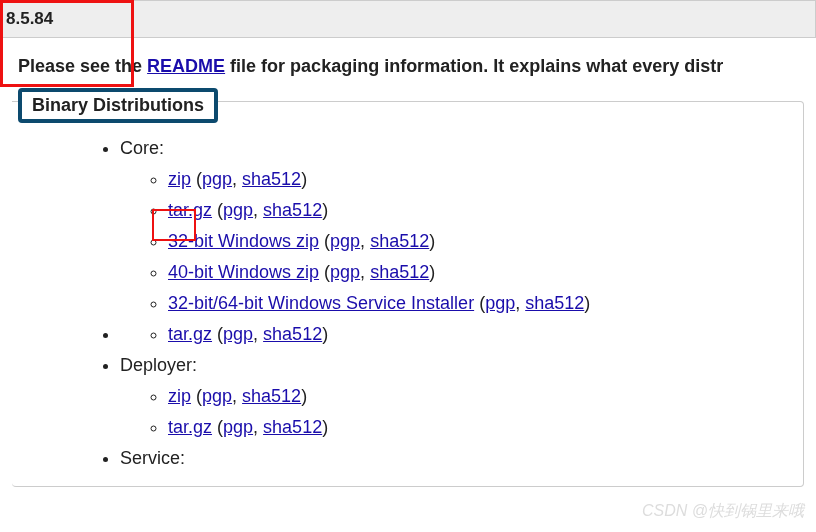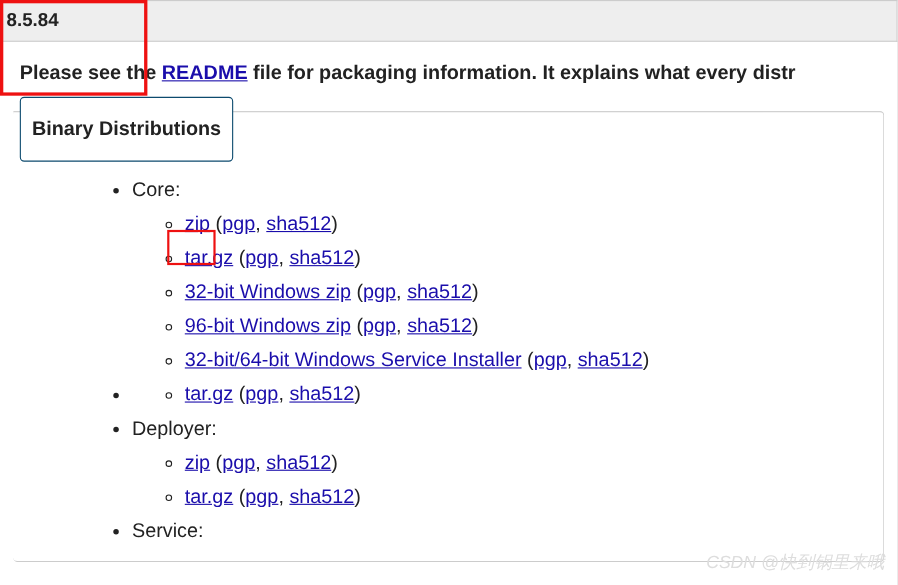--- a/index.html
+++ b/index.html
@@ -37,23 +37,23 @@
       border-left: none;
       padding-top: 0;
     }
     .legend-wrap {
       position: relative;
       top: -14px;
       left: 0;
     }
     .legend {
       background: #fff;
-      border: 1px solid #0c4a6e;
+      border: 4px solid #0c4a6e;
       border-radius: 4px;
-      padding: 18px 10px;
+      padding: 3px 10px;
       font-weight: bold;
       font-size: 18px;
       display: inline-block;
       margin-left: 6px;
     }
     ul { list-style: disc; margin-left: 58px; }
     ul ul { list-style: circle; margin-left: 48px; }
     li { margin: 4px 0; line-height: 1.5; }
     .content-area { padding: 0 20px 10px 50px; margin-top: -6px; }
     .red-box-1 {
@@ -96,21 +96,21 @@
     <span class="legend">Binary Distributions</span>
   </div>
   <div class="content-area">
     <ul>
       <li>
         <span>Core:</span>
         <ul>
           <li><a href="#">zip</a> (<a href="#">pgp</a>, <a href="#">sha512</a>)</li>
           <li><a href="#">tar.gz</a> (<a href="#">pgp</a>, <a href="#">sha512</a>)</li>
           <li><a href="#">32-bit Windows zip</a> (<a href="#">pgp</a>, <a href="#">sha512</a>)</li>
-          <li><a href="#">96-bit Windows zip</a> (<a href="#">pgp</a>, <a href="#">sha512</a>)</li>
+          <li><a href="#">40-bit Windows zip</a> (<a href="#">pgp</a>, <a href="#">sha512</a>)</li>
           <li><a href="#">32-bit/64-bit Windows Service Installer</a> (<a href="#">pgp</a>, <a href="#">sha512</a>)</li>
         </ul>
       </li>
       <li>
         <ul>
           <li><a href="#">tar.gz</a> (<a href="#">pgp</a>, <a href="#">sha512</a>)</li>
         </ul>
       </li>
       <li>
         <span>Deployer:</span>

